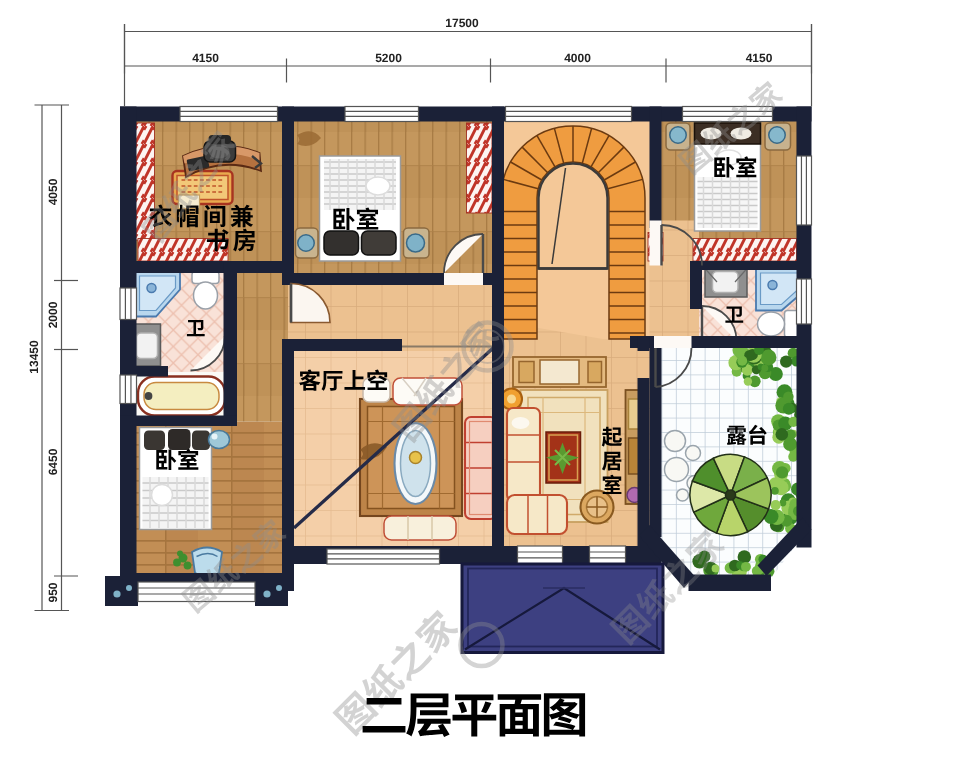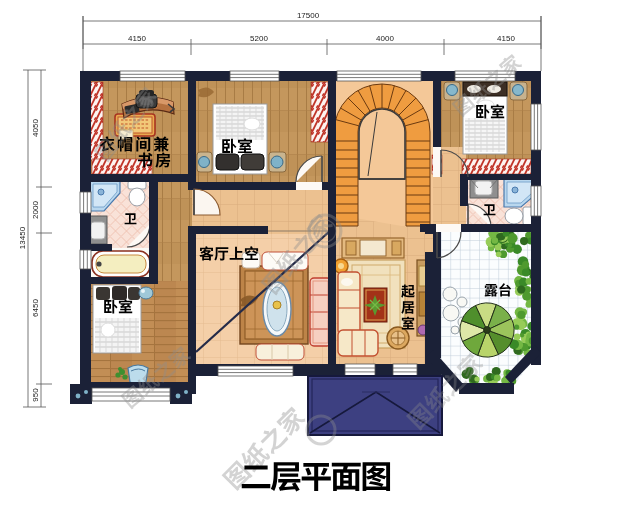--- a/index.html
+++ b/index.html
@@ -1,16 +1,16 @@
 <!DOCTYPE html>
 <html><head>
 <meta charset="utf-8">
 <style>
 html,body{margin:0;padding:0;background:#fff;font-family:"Liberation Sans",sans-serif;}
-#wrap{width:640px;height:509px;position:relative;overflow:hidden;background:#fff;}
+#wrap{width:640px;height:509px;position:relative;overflow:hidden;background:#fff;font-weight:bold;}
 </style>
 </head>
 <body>
 <div id="wrap">
 <svg width="640" height="509" viewBox="0 0 640 509">
 <defs>
 <path id="u5367" d="M198 439H415V547H198ZM198 658H308V817H198ZM198 327V184H309V327ZM562 72H79V930H572V817H420V658H535V327H420V184H562ZM624 42V960H746V473C799 528 852 588 882 629L969 552C927 499 845 417 776 355L746 378V42Z"></path>
 <path id="u5ba4" d="M146 648V751H437V837H58V942H948V837H560V751H868V648H560V572H437V648ZM420 50C429 68 438 89 446 110H60V303H172V383H320C280 419 244 447 227 458C200 478 179 490 156 494C168 523 185 576 191 597C230 582 285 578 734 542C756 565 775 587 788 605L882 541C845 495 775 432 713 383H832V303H939V110H581C570 80 553 45 536 16ZM596 416 649 461 356 480C397 450 438 417 474 383H648ZM178 281V219H817V281Z"></path>
 <path id="u536b" d="M104 102V222H384V822H46V941H958V822H515V222H765V499C765 512 758 516 739 517C719 517 647 518 586 514C605 545 628 599 633 632C719 632 783 631 829 612C875 593 889 559 889 501V102Z"></path>
 <path id="u5ba2" d="M388 375H615C583 407 544 436 501 462C455 438 415 410 383 379ZM410 47 442 112H70V334H187V221H375C325 295 232 371 93 423C119 442 156 484 172 512C217 491 258 469 295 445C322 472 352 497 384 520C276 566 151 598 27 616C48 643 73 692 84 723C128 715 171 705 214 694V970H331V939H670V968H793V687C827 694 863 700 899 705C915 671 949 618 975 590C846 577 725 552 621 515C693 463 754 401 798 329L716 280L696 286H473L504 244L392 221H809V334H932V112H581C565 81 546 46 530 18ZM499 589C552 615 609 638 670 656H341C396 637 449 614 499 589ZM331 840V755H670V840Z"></path>

